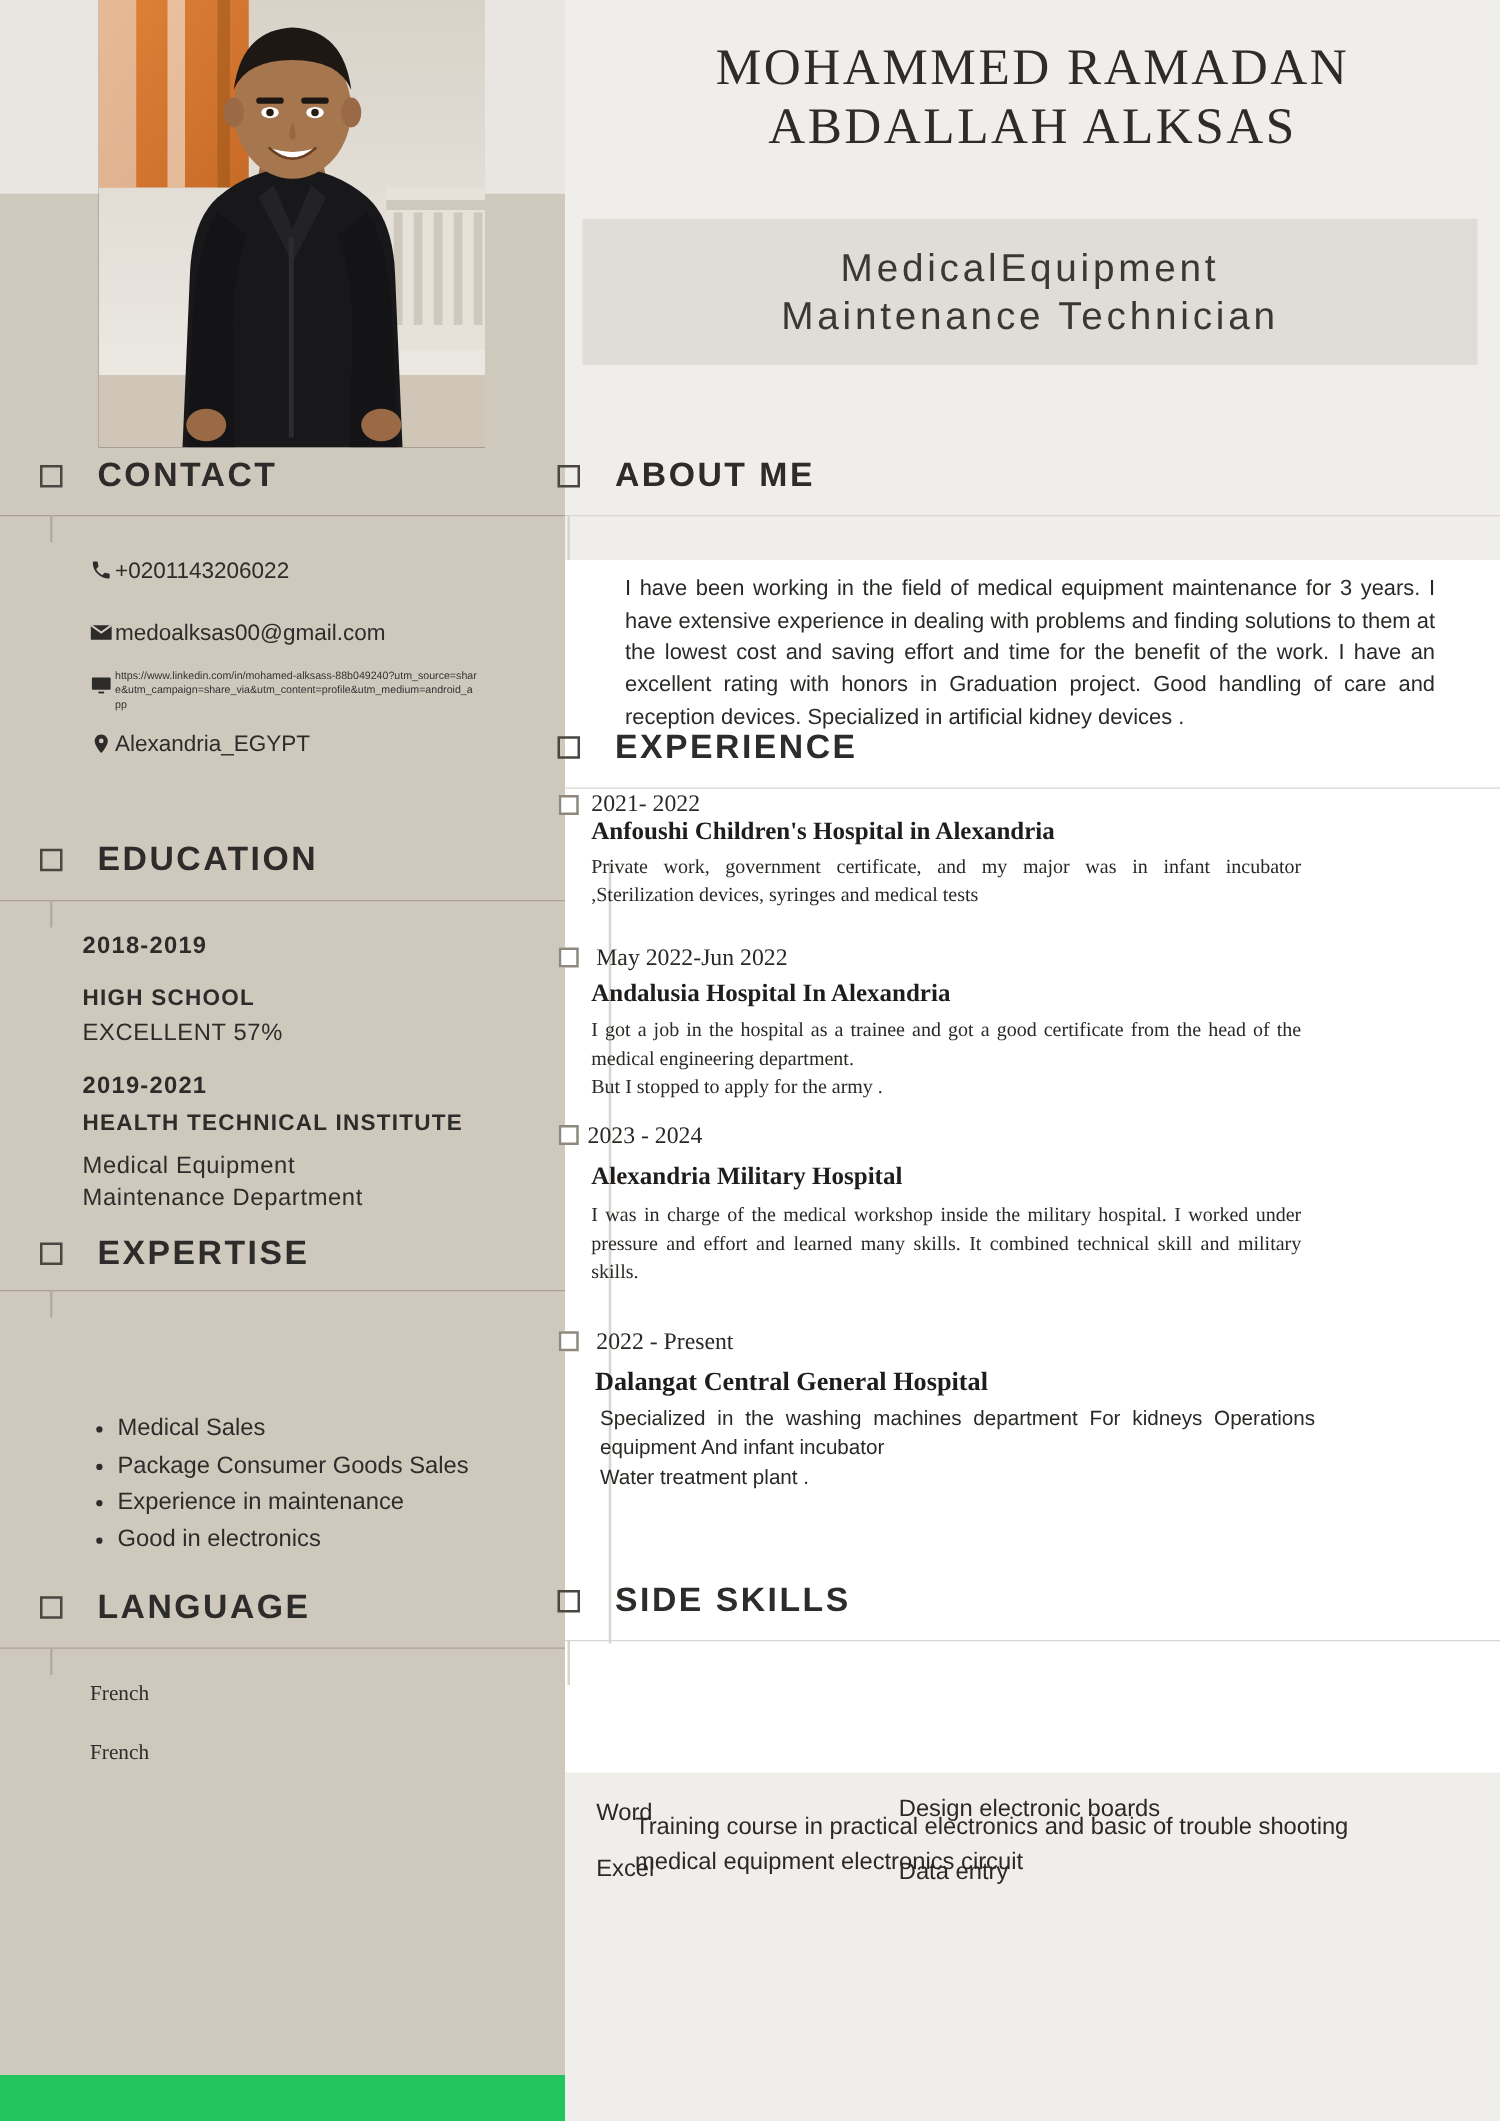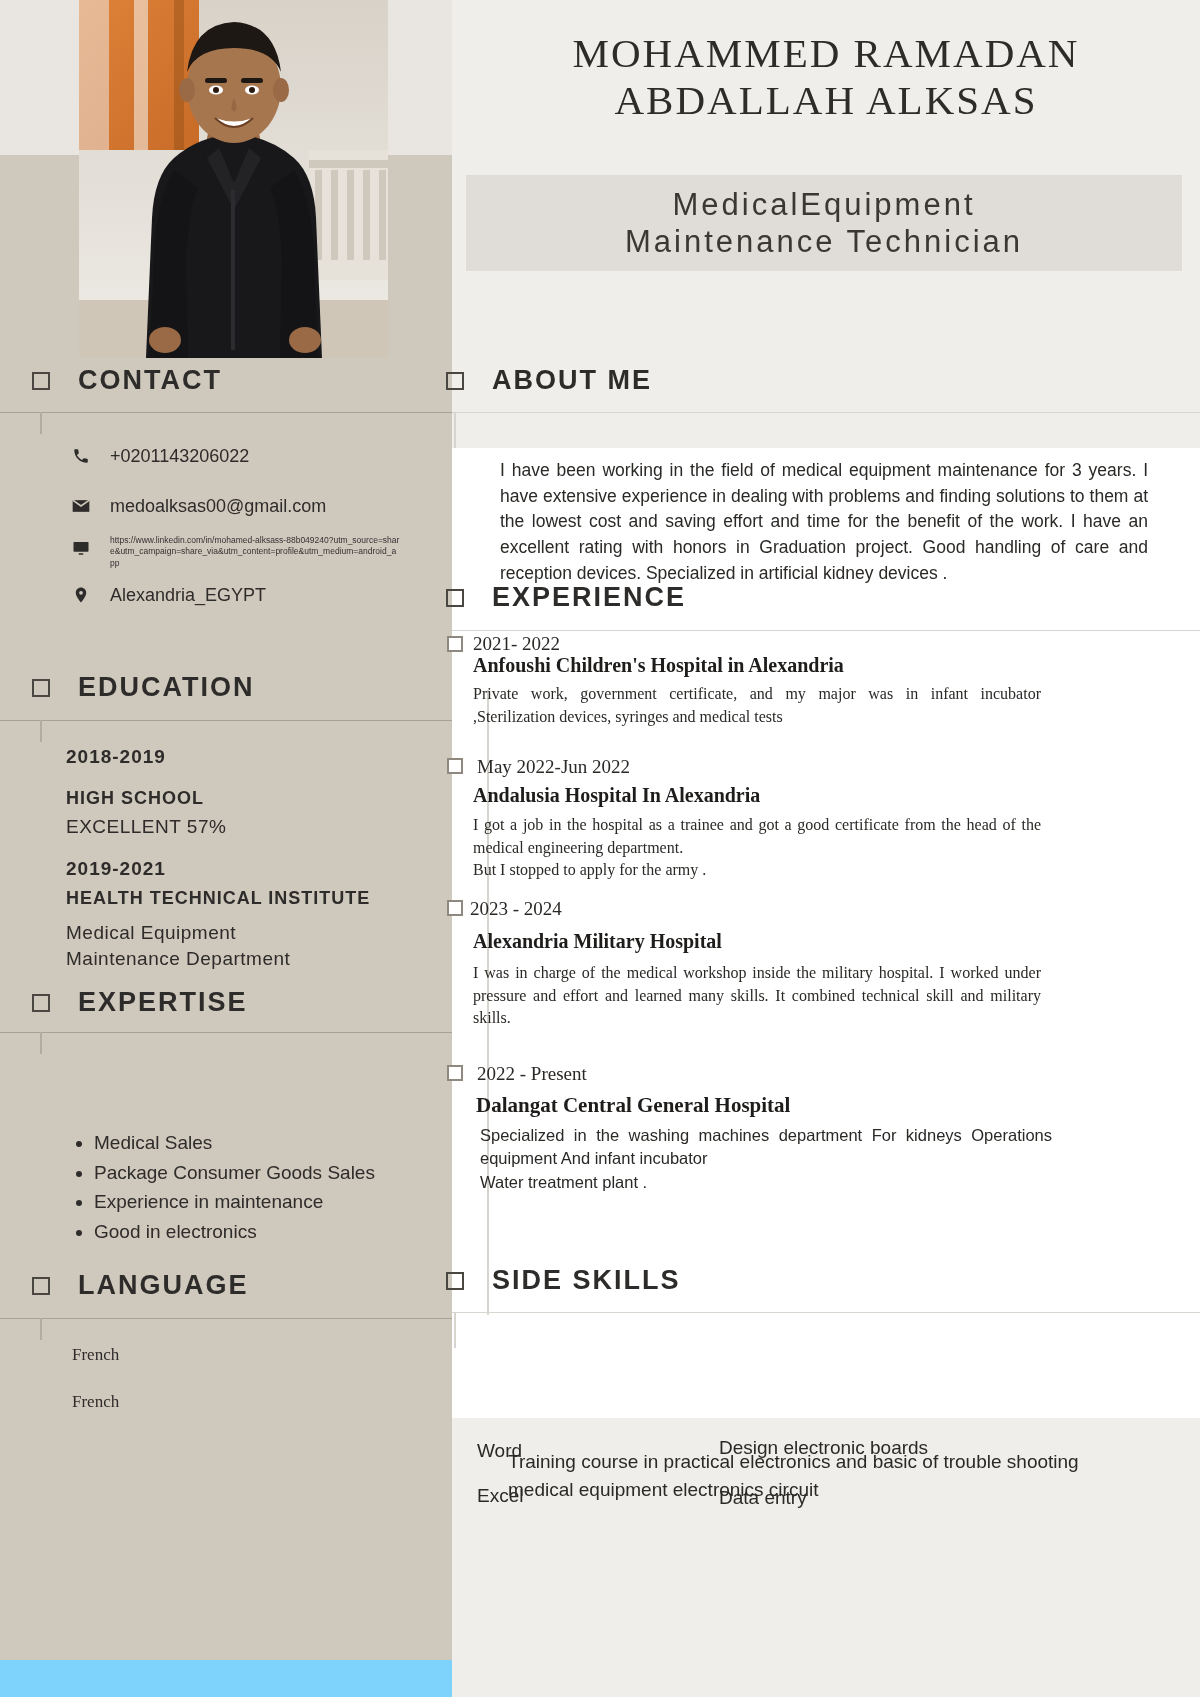--- a/index.html
+++ b/index.html
@@ -11,21 +11,21 @@
     background: #ffffff;
     position: relative;
     overflow: hidden;
   }
 
   
   .page {
     position: relative;
     width: 1200px;
     height: 1697px;
-    background: #7dd3fc;
+    background: #22c55e;
   }
 
   
   .left-col {
     position: absolute;
     left: 0; top: 0;
     width: 452px;
     height: 1660px;
     background: #cfc8bd;
   }
@@ -76,21 +76,21 @@
     font-size: 41px;
     letter-spacing: 2px;
     color: #2e2c2a;
     line-height: 1.15;
     white-space: nowrap;
   }
   .title-band {
     position: absolute;
     left: 466px; top: 175px;
     width: 716px;
-    height: 96px;
+    height: 117px;
     background: #e0dcd7;
     display: flex;
     flex-direction: column;
     align-items: center;
     justify-content: center;
   }
   .title-line {
     font-family: "Liberation Sans", sans-serif;
     font-size: 31px;
     letter-spacing: 3px;
@@ -131,21 +131,20 @@
     position: absolute;
     width: 2px;
     background: #b3aca0;
   }
 
   
   .contact-item {
     position: absolute;
     display: flex;
     align-items: center;
-    gap: 18px;
     color: #2e2c2a;
     font-size: 18px;
   }
   .ico {
     width: 22px;
     height: 22px;
     flex: none;
     display: flex;
     align-items: center;
     justify-content: center;

